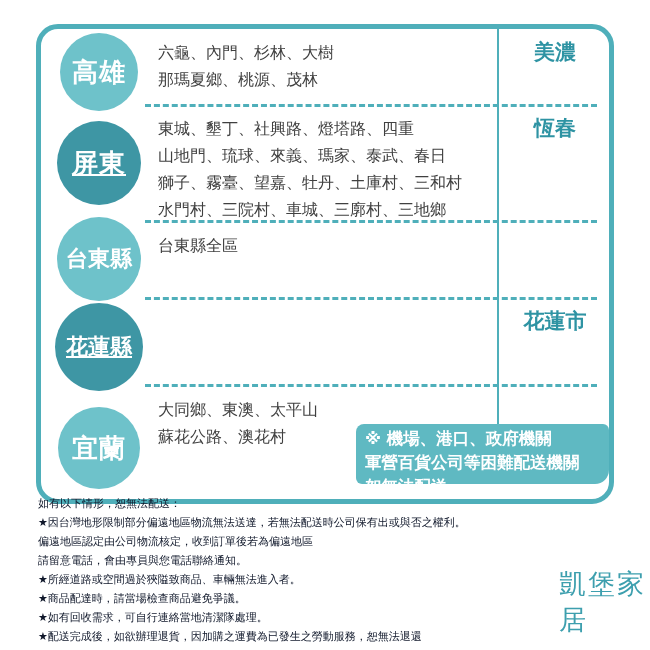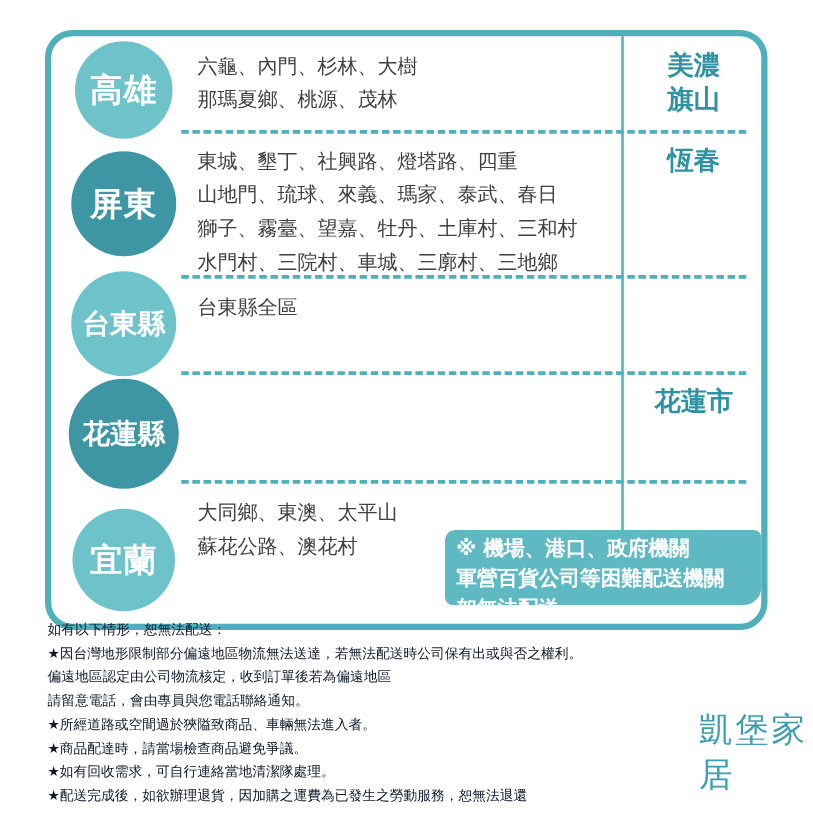--- a/index.html
+++ b/index.html
@@ -22,21 +22,21 @@
   .sep{
     position:absolute;left:104px;width:452px;height:0;
     border-top:3px dashed var(--accent,#4fafba);
   }
   .circle{
     position:absolute;border-radius:50%;
     display:flex;align-items:center;justify-content:center;
     color:#ffffff;font-weight:bold;letter-spacing:1px;
   }
   .circle.light{background:var(--circle_light,#6ec2ca);}
-  .circle.dark{background:var(--circle_dark,#3e96a4);}
+  .circle.dark{background:var(--circle_dark,#3e96a4);text-decoration:underline;}
   .circle.two{font-size:26px;}
   .circle.three{font-size:22px;letter-spacing:0;text-align:right;}
   .areas{
     position:absolute;left:117px;width:335px;
     color:var(--text_dark,#404040);font-size:16px;line-height:27px;
   }
   .excluded{
     position:absolute;left:464px;width:100px;
     color:var(--label_teal,#2e93a3);font-size:21px;line-height:27px;font-weight:bold;text-align:center;
   }
@@ -73,21 +73,20 @@
 
     <div class="circle light two" style="left:19px;top:4px;width:78px;height:78px">
       <span>高雄</span>
     </div>
     <div class="areas" style="top:10px">
       <div>六龜、內門、杉林、大樹</div>
       <div>那瑪夏鄉、桃源、茂林</div>
     </div>
     <div class="excluded" style="top:10px">
       <div>美濃</div>
-      <div>旗山</div>
     </div>
 
     <div class="circle dark two" style="left:16px;top:92px;width:84px;height:84px">
       <span>屏東</span>
     </div>
     <div class="areas" style="top:86px">
       <div>東城、墾丁、社興路、燈塔路、四重</div>
       <div>山地門、琉球、來義、瑪家、泰武、春日</div>
       <div>獅子、霧臺、望嘉、牡丹、土庫村、三和村</div>
       <div>水門村、三院村、車城、三廓村、三地鄉</div>

